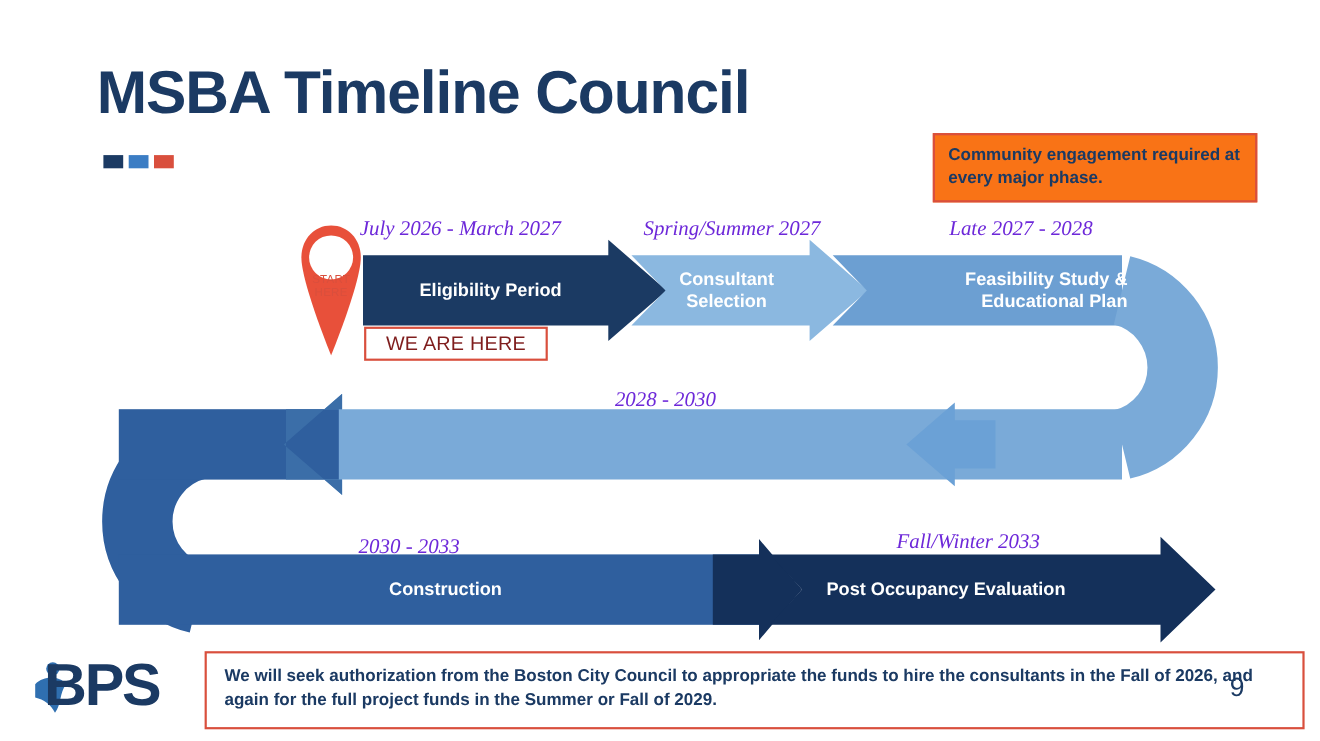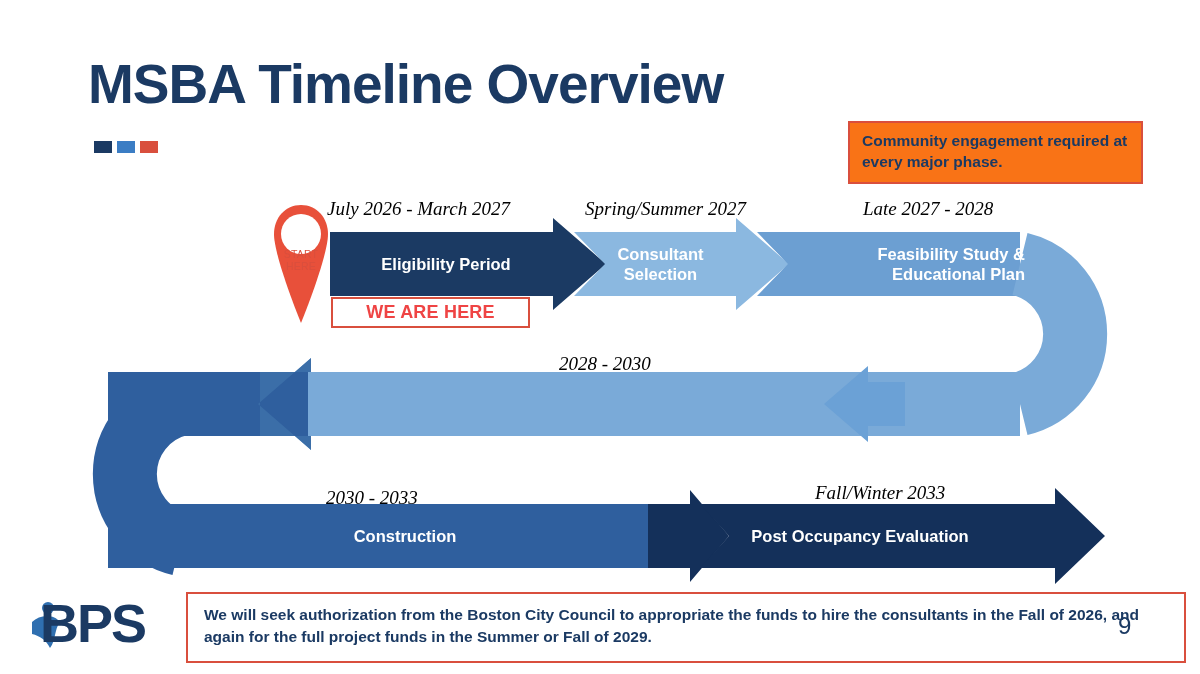--- a/index.html
+++ b/index.html
@@ -68,21 +68,21 @@
 
   
   .timeline { position: absolute; left: 0; top: 0; width: 1200px; height: 674px; }
 
   
   .date-label {
     position: absolute;
     font-family: "Liberation Serif", serif;
     font-style: italic;
     font-size: 19px;
-    color: #000000;
+    color: #6d28d9;
     white-space: nowrap;
   }
 
   
   .band-text {
     position: absolute;
     color: #ffffff;
     font-size: 16.5px;
     font-weight: bold;
     text-align: center;
@@ -110,28 +110,28 @@
     line-height: 1.1;
     letter-spacing: 0.2px;
     margin-top: 20px;
   }
 
   
   .we-are-here {
     position: absolute;
     left: 331px;
     top: 297px;
-    width: 199px;
+    width: 167px;
     height: 31px;
     box-sizing: border-box;
     border: 2px solid #d94f3d;
     background: #ffffff;
-    color: #ef4444;
+    color: #7f1d1d;
     font-size: 18px;
-    font-weight: bold;
+    font-weight: normal;
     display: flex;
     align-items: center;
     justify-content: center;
     letter-spacing: 0.2px;
   }
 
   
   .callout-bottom {
     position: absolute;
     left: 186px;
@@ -174,21 +174,21 @@
     font-size: 24px;
     color: #1b3a63;
     font-weight: normal;
   }
 </style>
 </head>
 <body>
 
 <div class="slide">
 
-  <div class="title">MSBA Timeline Overview</div>
+  <div class="title">MSBA Timeline Council</div>
 
   <div class="dashes">
     <span class="dash d1"></span>
     <span class="dash d2"></span>
     <span class="dash d3"></span>
   </div>
 
   <div class="callout-top">Community engagement required at every major phase.</div>
 
   <svg class="timeline" viewBox="0 0 1200 674" xmlns="http://www.w3.org/2000/svg">

